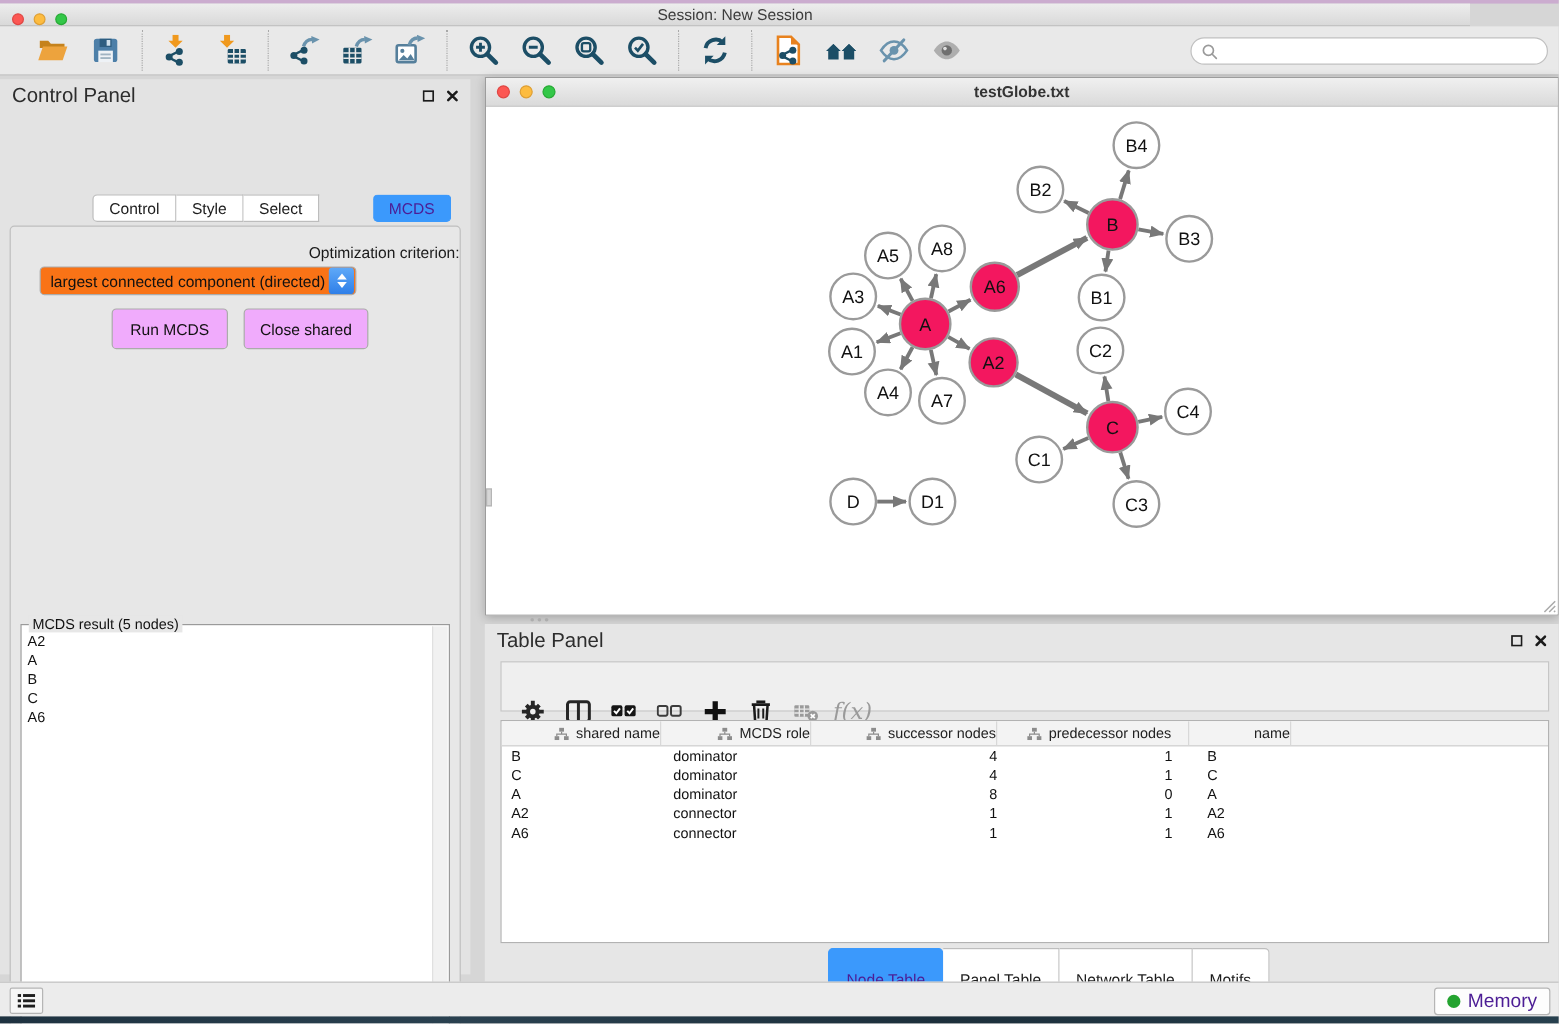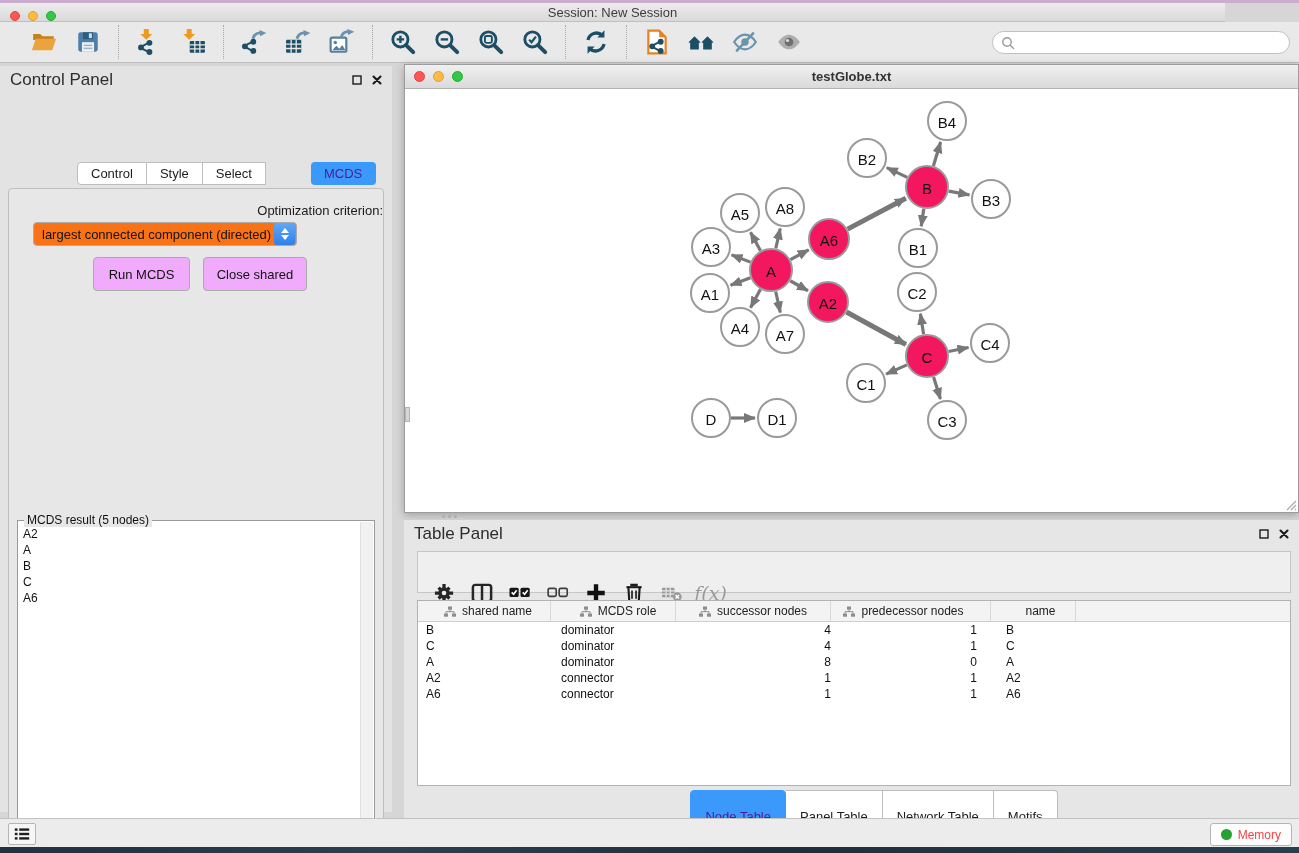--- a/index.html
+++ b/index.html
@@ -83,41 +83,41 @@
   
   .table-panel { left:404px; top:520px; width:895px; height:298px; background:#e6e6e6; }
   .tp-toolbar { left:13px; top:31px; width:874px; height:42px; background:#efefef; border:1px solid #c6c6c6;
     display:flex; align-items:center; padding-left:12px; gap:9px; }
   .tp-btn { width:29px; height:30px; display:flex; align-items:center; justify-content:center; cursor:pointer;margin-top:42px; }
   .tp-btn svg { width:23px; height:23px; }
   .fx { font-family:"DejaVu Serif","Liberation Serif",serif; font-style:italic; font-size:19px; color:#9a9a9a; }
 
   .tp-table { left:13px; top:80px; width:874px; height:186px; background:#fff; border:1px solid #b2b2b2; overflow:hidden; }
   .tp-header { display:flex; height:21px; background:#f3f3f3; border-bottom:1px solid #cfcfcf; }
-  .tp-hcell { display:flex; align-items:center; justify-content:center; gap:6px; font-size:12px; color:#222;
+  .tp-hcell { display:flex; align-items:center; justify-content:flex-end; gap:6px; font-size:12px; color:#222;
     border-right:1px solid #d8d8d8; height:100%; cursor:pointer; }
   .tp-row { display:flex; height:16px; align-items:center; cursor:default; }
   .tp-cell { font-size:12px; color:#111; height:100%; line-height:16px; white-space:nowrap; overflow:hidden; }
   .c0 { width:133px; padding-left:8px; }
   .c1 { width:125px; padding-left:10px; }
   .c2 { width:155px; text-align:right; }
   .c3 { width:160px; text-align:right; padding-right:14px; }
   .c4 { width:85px;  padding-left:15px; }
 
   .tp-tabs { left:0; top:270px; width:895px; display:flex; justify-content:center; }
   .tp-tabs .seg-tab { padding:18px 14px; }
 
   
   .statusbar { left:0; top:818px; width:1299px; height:29px; background:#ececec; border-top:1px solid #c2c2c2; }
   .list-btn { left:8px; top:4px; width:28px; height:22px; background:#f6f6f6; border:1px solid #b5b5b5;
     border-radius:2px; display:flex; align-items:center; justify-content:center; cursor:pointer; }
   .memory-btn { right:7px; top:4px; height:23px; background:#fdfdfd; border:1px solid #b5b5b5; border-radius:3px;
     display:flex; align-items:center; gap:6px; padding:0 10px; cursor:pointer; }
   .memory-dot { width:11px; height:11px; border-radius:50%; background:#23a32f; }
-  .memory-label { font-size:12px; color:#ef4444; }
+  .memory-label { font-size:16px; color:#4c1d95; }
   .desktop-strip { left:0; top:847px; width:1299px; height:6px;
     background:linear-gradient(90deg,#1e3240,#2a4150 30%,#1c2f3b 60%,#27404e); }
 </style>
 </head>
 <body>
 
 <div class="abs top-strip"></div>
 <div class="abs titlebar">
   <div class="abs lights main-lights">
     <span class="light red"></span>

